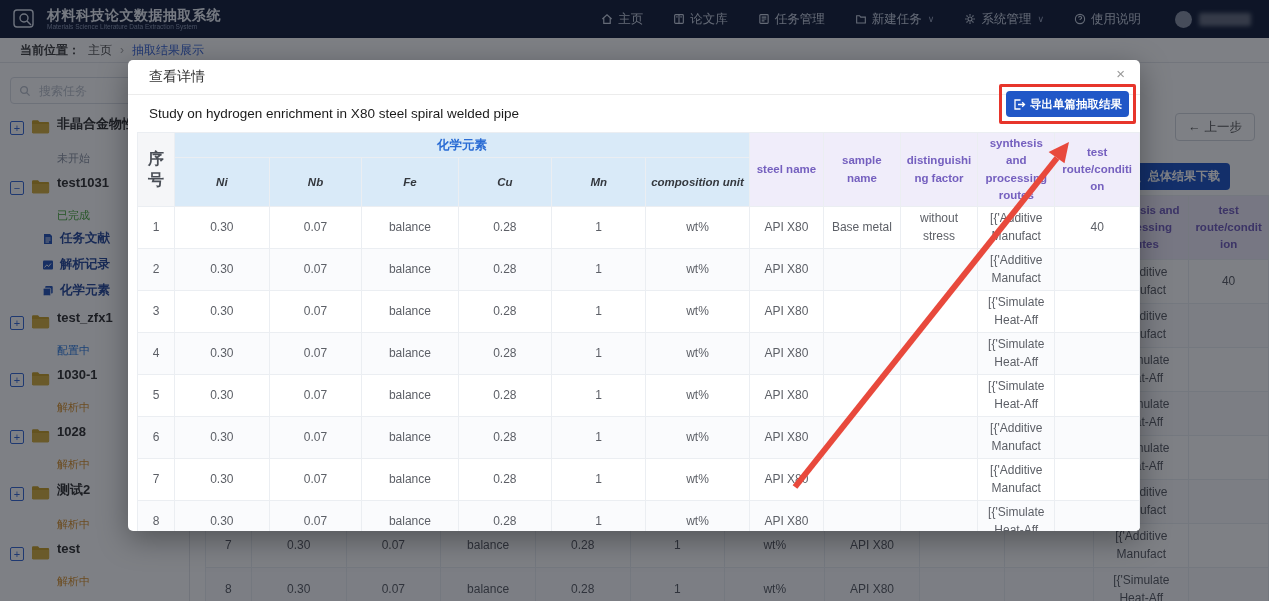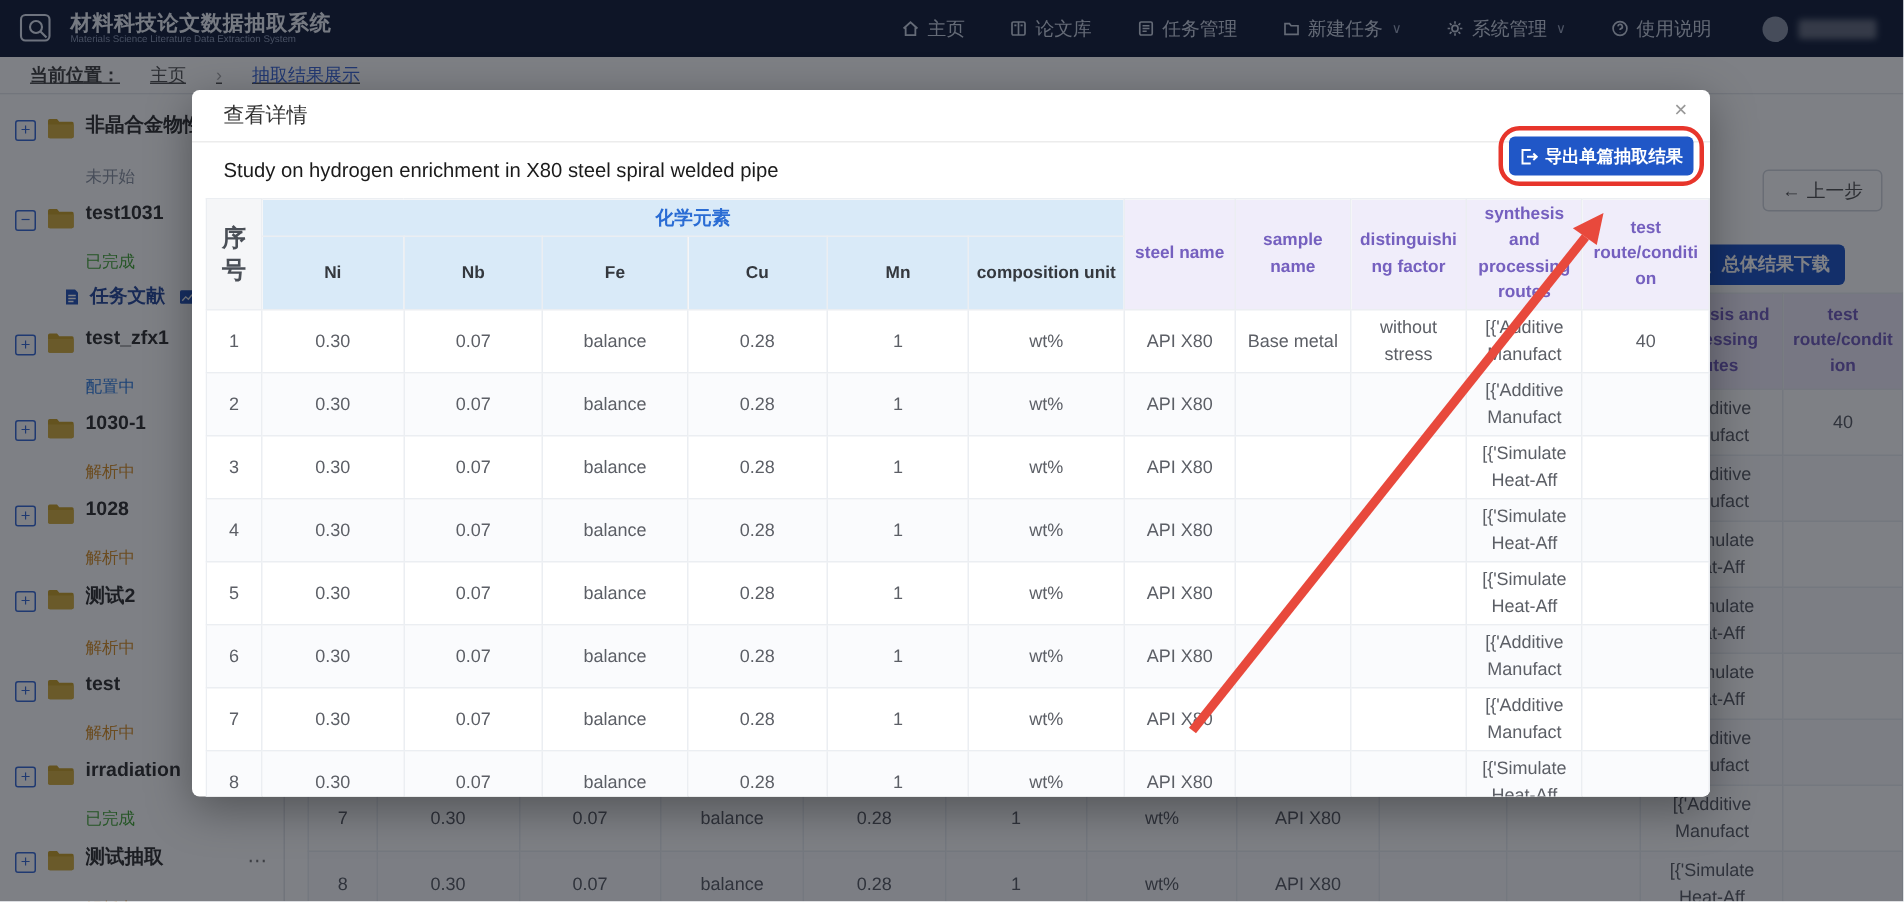--- a/index.html
+++ b/index.html
@@ -17,21 +17,21 @@
   .nav-items{margin-left:auto;display:flex;align-items:center;gap:30px;font-size:12.5px;}
   .nav-item{display:flex;align-items:center;gap:5px;cursor:pointer;white-space:nowrap;}
   .nav-item svg{display:block;}
   .caret{font-size:9px;color:#9aa5bd;margin-left:1px;}
   .nav-user{display:flex;align-items:center;gap:7px;margin-left:4px;}
   .avatar{width:17px;height:17px;border-radius:50%;background:#8a93a6;display:inline-block;}
   .blur-name{width:52px;height:13px;border-radius:2px;background:rgba(255,255,255,.35);filter:blur(2px);display:inline-block;}
 
   
   .breadcrumb{position:absolute;top:38px;left:0;right:0;height:25px;background:#fff;border-bottom:1px solid #e6e8ec;
-              display:flex;align-items:center;gap:20px;padding:0 20px;font-size:12px;color:#555;z-index:1;text-decoration:underline;}
+              display:flex;align-items:center;gap:8px;padding:0 20px;font-size:12px;color:#555;z-index:1;}
   .bc-prefix{font-weight:bold;color:#444;}
   .bc-sep{color:#aaa;font-size:12px;}
   .bc-current{color:#3f6ad8;}
   .bc-home{color:#555;cursor:pointer;}
 
   
   .sidebar{position:absolute;top:63px;left:0;bottom:0;width:190px;background:#fff;border-right:1px solid #e3e6eb;z-index:1;}
   .search-box{margin:14px 10px 0;height:27px;border:1px solid #dcdfe6;border-radius:4px;display:flex;
               align-items:center;padding:0 8px;gap:6px;background:#fff;}
   .search-box input{border:none;outline:none;flex:1;min-width:0;font-size:12px;color:#555;
@@ -43,56 +43,56 @@
   .task-list{margin-top:6px;padding:0 6px;}
   .task{padding:5px 0 4px;}
   .task-row{display:flex;align-items:flex-start;gap:7px;padding-left:4px;cursor:pointer;}
   .expander{width:14px;height:14px;flex:none;border:1px solid #3a6cd6;border-radius:2px;color:#3a6cd6;
             font-size:11px;line-height:12px;text-align:center;margin-top:6px;background:#fff;}
   .folder{flex:none;margin-top:4px;}
   .task-info{min-width:0;}
   .task-name{font-size:13px;font-weight:bold;color:#333;white-space:nowrap;overflow:hidden;}
   .task-status{font-size:11px;margin-top:18px;}
   .more{margin-left:auto;color:#777;font-size:13px;letter-spacing:1px;padding-right:4px;line-height:24px;}
-  .task-children{margin:7px 0 2px 36px;display:flex;flex-direction:row;gap:9px;}
+  .task-children{margin:7px 0 2px 36px;display:flex;flex-direction:column;gap:9px;}
   .child-row{display:flex;align-items:center;gap:6px;font-size:12.5px;font-weight:bold;color:#2b4d9e;cursor:pointer;white-space:nowrap;}
 
   
   .main{position:absolute;top:63px;left:190px;right:0;bottom:0;background:#fff;overflow:hidden;z-index:1;}
   .prev-btn{position:absolute;top:50px;right:14px;height:28px;padding:0 12px;background:#fff;border:1px solid #d4d7dd;
             border-radius:4px;font-size:12.5px;color:#555;display:flex;align-items:center;gap:4px;cursor:pointer;
             font-family:"Liberation Sans",sans-serif;}
   .dl-btn{position:absolute;top:100px;left:930px;height:27px;padding:0 10px;background:#2057c7;border:none;border-radius:4px;
           font-size:12px;font-weight:bold;color:#fff;display:flex;align-items:center;gap:6px;cursor:pointer;
           font-family:"Liberation Sans",sans-serif;}
   .bg-table-wrap{position:absolute;left:15px;top:132px;}
 
   
   table.dtable{border-collapse:collapse;table-layout:fixed;font-size:12px;color:#5c5f66;background:#fff;}
   .dtable th,.dtable td{border:1px solid #ebeef2;text-align:center;padding:2px 5px;overflow:hidden;}
   .h-seq{background:#f5f6f8;color:#4a4f57;font-weight:600;font-size:16px;}
   .h-group{background:#d9eaf8;color:#2a6cd4;font-weight:bold;height:22px;font-size:12.5px;border-color:#cfe3f4;}
-  .h-chem{background:#d9eaf8;color:#34383e;font-weight:600;height:42px;font-size:11.5px;white-space:nowrap;border-color:#cfe3f4;}
+  .h-chem{background:#d9eaf8;color:#34383e;font-weight:600;height:42px;font-size:11.5px;white-space:nowrap;border-color:#cfe3f4;font-style:italic;}
   .h-info{background:#f0edfa;color:#7560bf;font-weight:600;font-size:11.5px;line-height:1.5;
           overflow-wrap:anywhere;border-color:#e4def0;padding:2px 6px;}
   tr.drow td{height:42px;line-height:1.45;}
   tr.drow:nth-of-type(even) td{background:#fafbfd;}
   .bg .h-chem{font-size:11px;}
   .bg tr.drow td{height:44px;}
 
   
   .dim{position:absolute;inset:0;background:rgba(8,12,22,.52);z-index:40;}
   .modal{position:absolute;left:128px;top:60px;width:1012px;height:471px;background:#fff;border-radius:5px;
          z-index:50;box-shadow:0 8px 30px rgba(0,0,0,.35);overflow:hidden;}
   .m-head{height:31px;display:flex;align-items:center;padding:17px 21px;font-size:14px;color:#333;
           border-bottom:1px solid #ececec;}
   .m-close{position:absolute;top:6px;right:15px;font-size:15px;color:#999;cursor:pointer;line-height:1;z-index:35;}
   .doc-title{height:37px;display:flex;align-items:center;padding:0 21px;font-size:13.5px;font-weight:normal;color:#1b1b1b;}
   .m-table-wrap{margin-left:9px;height:calc(100% - 68px);overflow:hidden;}
-  .red-box{position:absolute;top:24px;right:4px;border:3px solid #e7352b;border-radius:14px;padding:4px;z-index:30;}
+  .red-box{position:absolute;top:24px;right:4px;border:3px solid #e7352b;border-radius:2px;padding:4px;z-index:30;}
   .export-btn{background:#2057c7;color:#fff;border:none;border-radius:4px;height:26px;padding:0 7px;font-size:11.5px;
               font-weight:bold;display:flex;align-items:center;gap:4px;cursor:pointer;font-family:"Liberation Sans",sans-serif;}
   .anno-arrow{position:absolute;inset:0;z-index:25;pointer-events:none;}
 </style>
 </head>
 <body>
 
 <div class="stage">
 
   <header class="navbar">
@@ -159,20 +159,27 @@
   </header>
 
   <div class="breadcrumb">
     <span class="bc-prefix">当前位置：</span>
     <span class="bc-home">主页</span>
     <span class="bc-sep">›</span>
     <span class="bc-current">抽取结果展示</span>
   </div>
 
   <aside class="sidebar">
+    <div class="search-box">
+      <svg width="12" height="12" viewBox="0 0 12 12" fill="none" stroke="#bcc2cc" stroke-width="1.3">
+          <circle cx="5" cy="5" r="3.4"></circle>
+          <path d="M7.6 7.6 L10.6 10.6"></path>
+        </svg>
+      <input type="text" placeholder="搜索任务" style="">
+    </div>
     <div class="task-list">
 
         <div class="task">
           <div class="task-row">
             <span class="expander">+</span>
             <span class="folder">
               <svg width="19" height="15" viewBox="0 0 19 15">
                 <path d="M1 2.5 a1.2 1.2 0 0 1 1.2-1.2 H7 l1.5 1.8 H17 a1.1 1.1 0 0 1 1.1 1.2 V13 a1.2 1.2 0 0 1-1.2 1.2 H2.2 A1.2 1.2 0 0 1 1 13 Z" fill="#c9a22b"></path>
                 <path d="M1 5 H18.1 V13 a1.2 1.2 0 0 1-1.2 1.2 H2.2 A1.2 1.2 0 0 1 1 13 Z" fill="#d5b042"></path>
               </svg>

